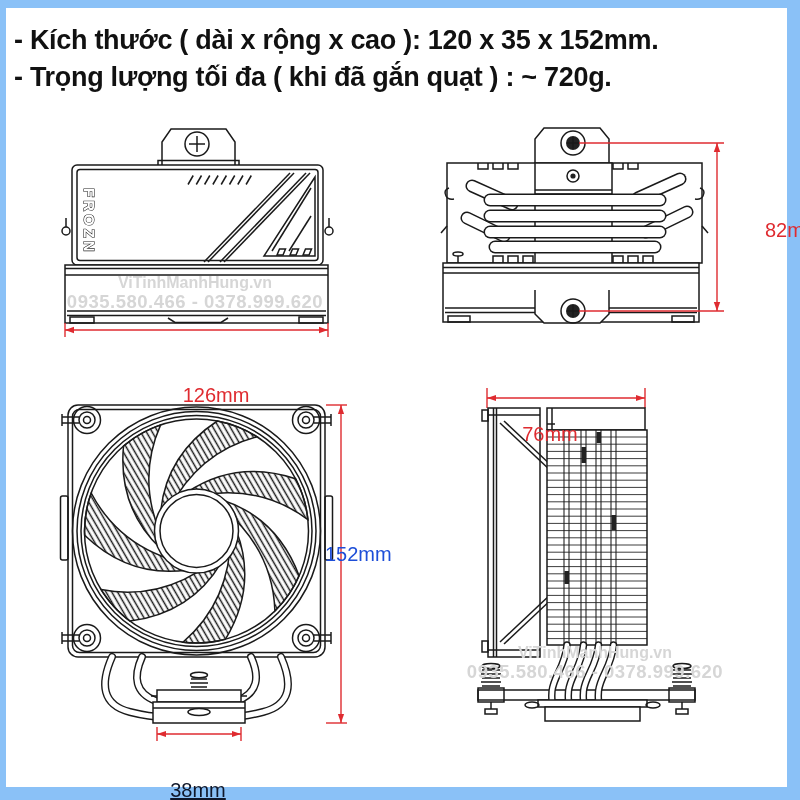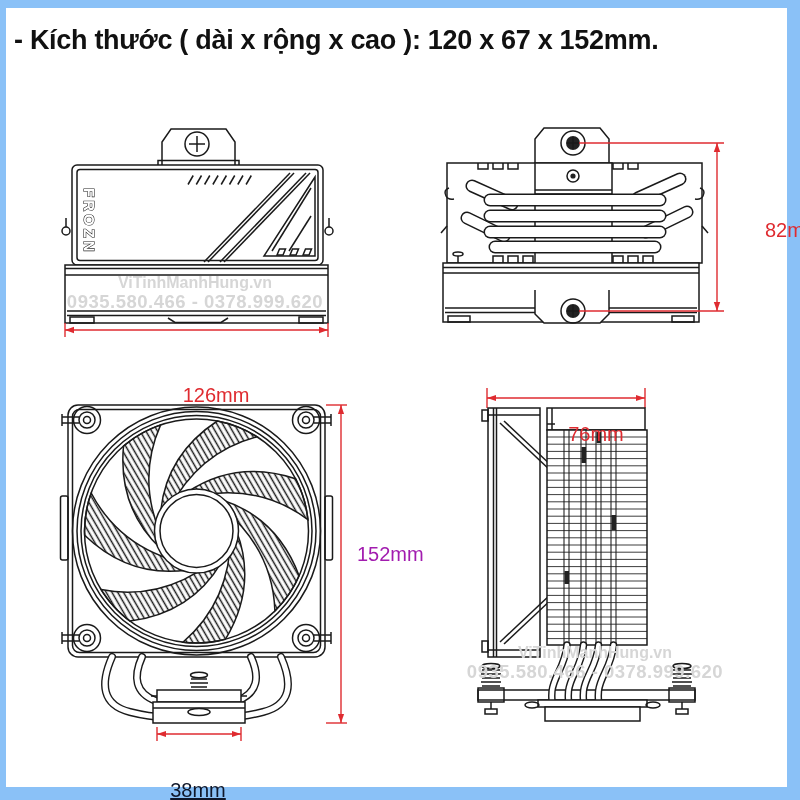--- a/index.html
+++ b/index.html
@@ -35,21 +35,22 @@
 </style>
 </head>
 <body>
 
 <div class="frame">
   <div class="blue-bg" style="background: rgb(138, 193, 247);"></div>
   <div class="white-panel" style="background: rgb(255, 255, 255);"></div>
   <div class="stage">
 
     <div class="header">
-      <div>- Kích thước ( dài x rộng x cao ): 120 x 67 x 152mm.</div>
+      <div>- Kích thước ( dài x rộng x cao ): 120 x 35 x 152mm.</div>
+      <div>- Trọng lượng tối đa ( khi đã gắn quạt ) : ~ 720g.</div>
     </div>
 
     <svg class="abs" style="left:50px;top:115px" width="300" height="250" viewBox="0 0 300 250">
 
       <path d="M112,50 V27 L121,14 H176 L185,27 V50" stroke-width="2"></path>
       <path d="M108,50 V45.5 H189 V50" stroke-width="1.2"></path>
       <circle cx="147" cy="29" r="12" stroke-width="2.3"></circle>
       <line x1="139" y1="29" x2="155" y2="29" stroke-width="4.5"></line>
       <line x1="147" y1="21" x2="147" y2="37" stroke-width="4.5"></line>
 
@@ -365,23 +366,23 @@
           <path d="M183.5,270 C181.5,292 170.5,300 168.5,316 C167.5,327 169.5,334 170.5,339" class="spipe-w"></path>
         </g>
       <rect class="fw" x="108" y="325" width="109" height="7" stroke-width="1.4"></rect>
       <rect class="fw" x="115" y="332" width="95" height="14" stroke-width="1.8"></rect>
       <ellipse cx="102" cy="330" rx="7" ry="3" stroke-width="1.2"></ellipse>
       <ellipse cx="223" cy="330" rx="7" ry="3" stroke-width="1.2"></ellipse>
     </svg>
 
     <div class="dim-label center" style="left: 141px; top: 336px; width: 150px; color: rgb(223, 43, 48);">126mm</div>
     <div class="dim-label" style="left: 765px; top: 219px; color: rgb(223, 43, 48);">82mm</div>
-    <div class="dim-label" style="left: 357px; top: 543px; color: #a21caf;">152mm</div>
+    <div class="dim-label" style="left: 325px; top: 543px; color: #1d4ed8;">152mm</div>
     <div class="dim-label center" style="left: 158px; top: 731px; width: 80px; color: #0f172a; text-decoration: underline;">38mm</div>
-    <div class="dim-label center" style="left: 551px; top: 375px; width: 90px; color: rgb(223, 43, 48);">76mm</div>
+    <div class="dim-label center" style="left: 505px; top: 375px; width: 90px; color: rgb(223, 43, 48);">76mm</div>
 
     <div class="watermark" style="left: 65px; top: 275px; width: 260px; color: rgb(214, 214, 214);">
       <div class="wm1">ViTinhManhHung.vn</div>
       <div class="wm2">0935.580.466 - 0378.999.620</div>
     </div>
     <div class="watermark" style="left: 465px; top: 645px; width: 260px; color: rgb(214, 214, 214);">
       <div class="wm1">ViTinhManhHung.vn</div>
       <div class="wm2">0935.580.466 - 0378.999.620</div>
     </div>
 

